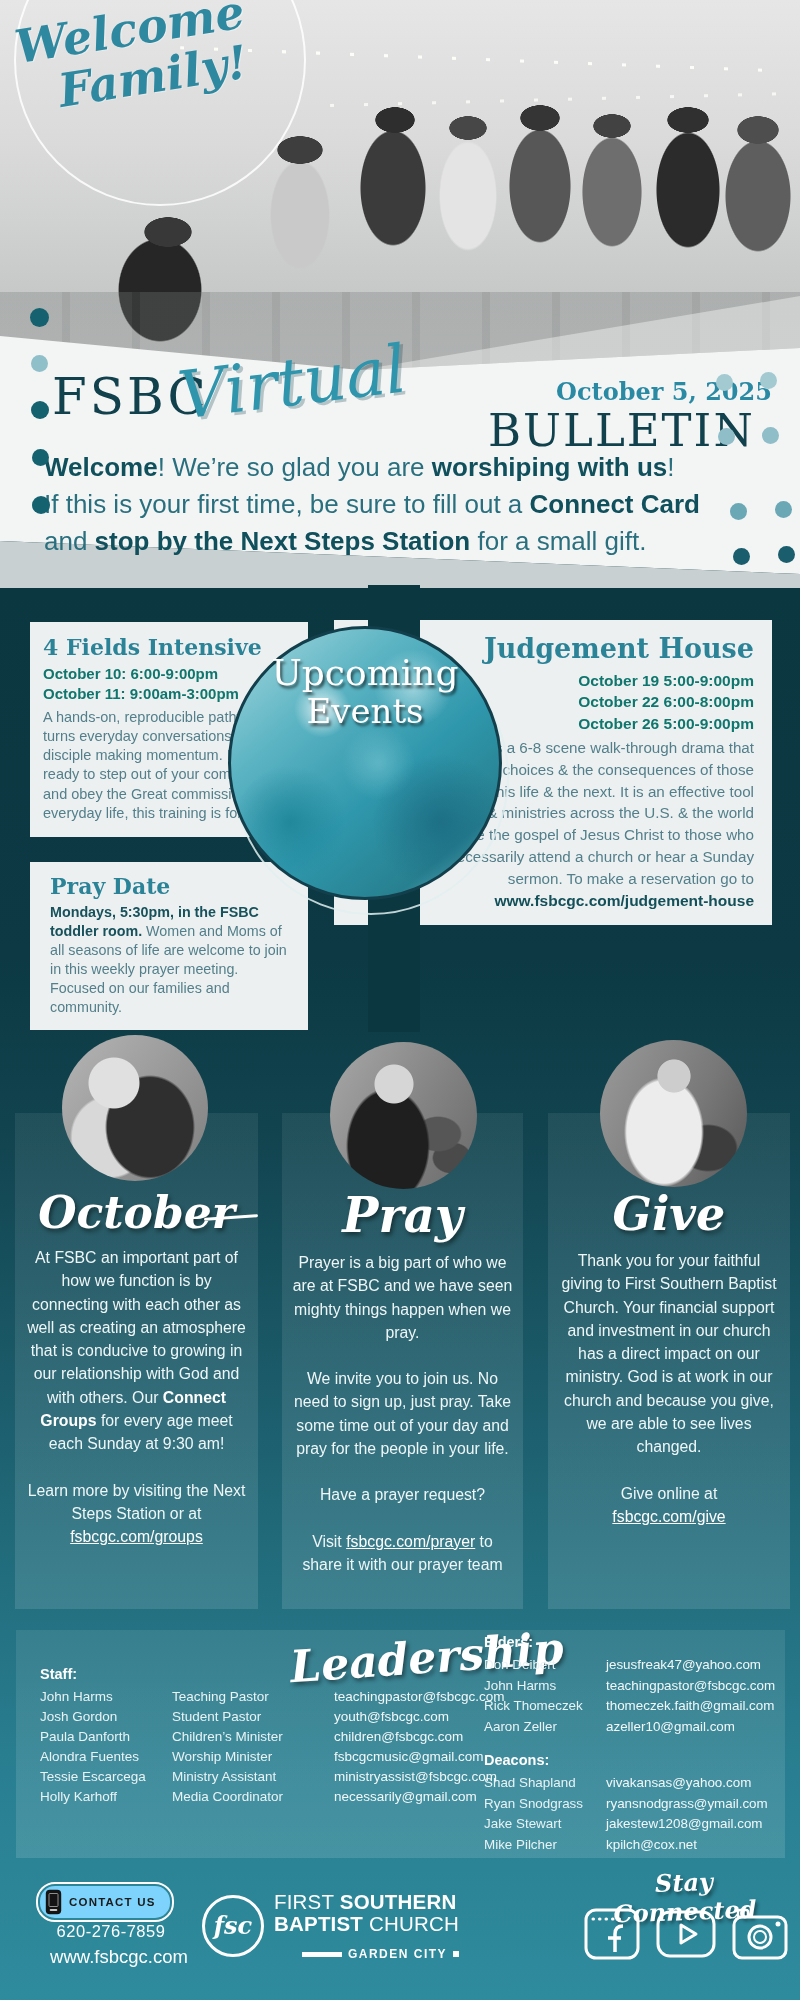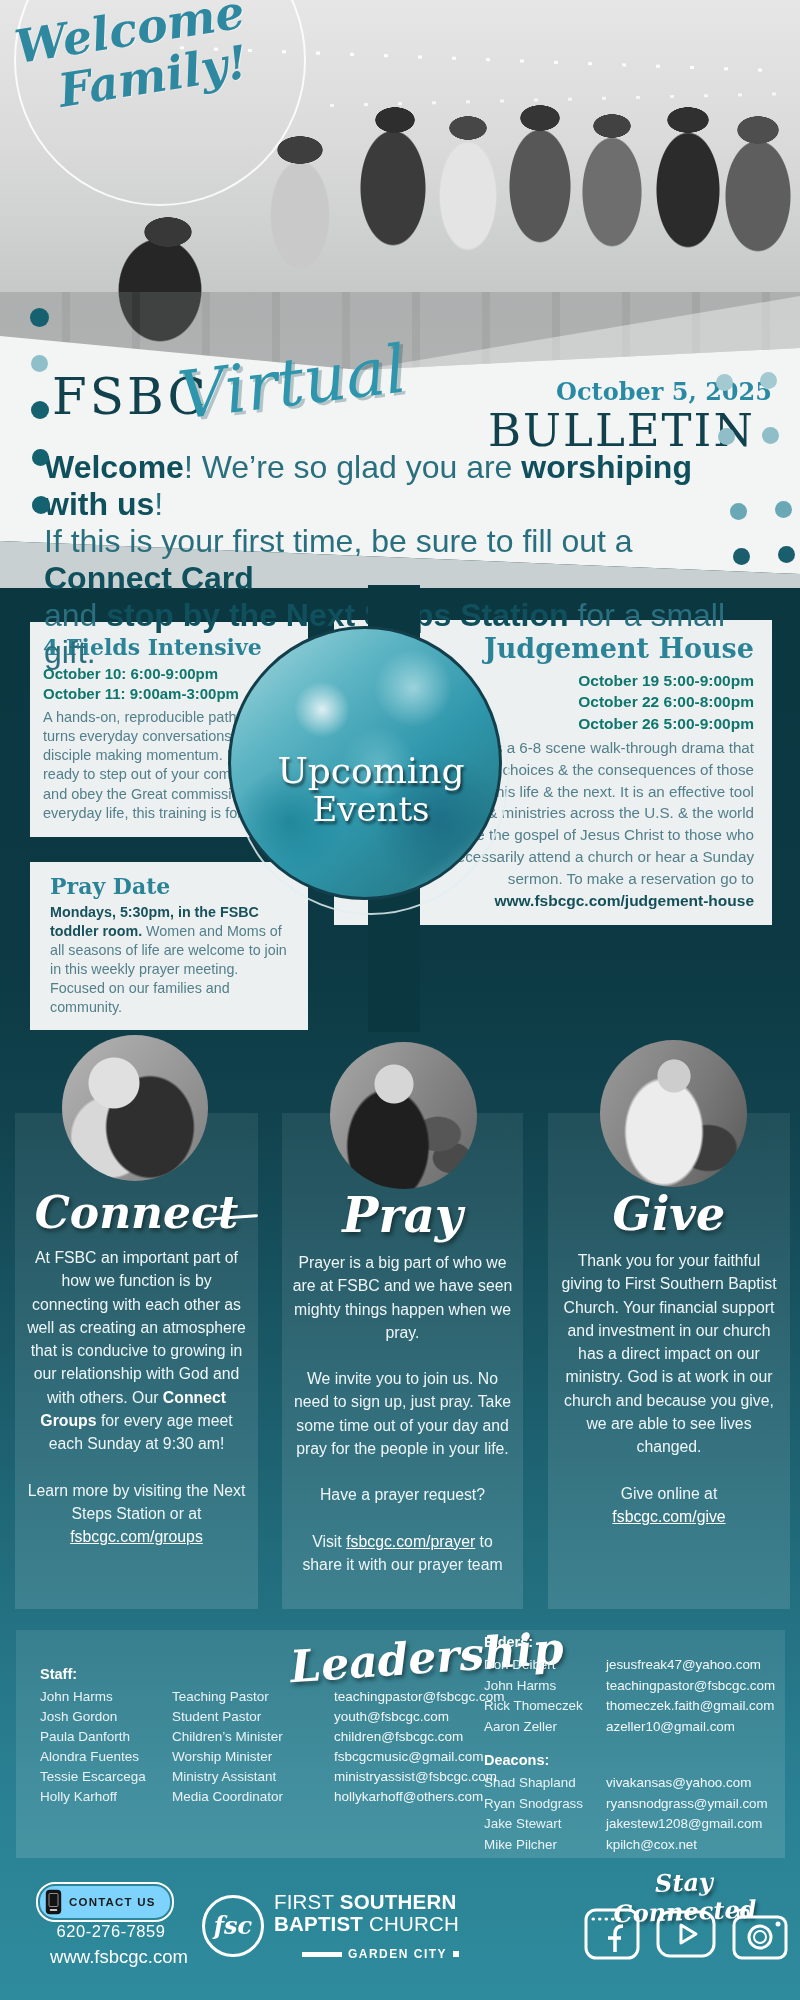--- a/index.html
+++ b/index.html
@@ -41,21 +41,21 @@
   .band2{position:absolute;left:0;top:0;width:800px;height:588px;background:rgba(243,245,245,.45);
         clip-path:polygon(45% 370px,100% 296px,100% 348px);}
   .gray-strip{position:absolute;left:0;top:0;width:800px;height:588px;background:#c8d0d1;
         clip-path:polygon(0 541px,100% 574px,100% 588px,0 588px);}
   .brand{position:absolute;left:52px;top:368px;font-family:"DejaVu Serif",serif;font-size:50px;color:#11414c;letter-spacing:3px;z-index:3;}
   .virtual{position:absolute;left:178px;top:344px;font-family:"DejaVu Serif",serif;font-style:italic;font-size:66px;
         color:#2e95ad;transform:rotate(-7deg);text-shadow:3px 3px 0 rgba(17,65,76,.28);z-index:3;}
   .date{position:absolute;left:548px;top:377px;width:232px;text-align:center;font-family:"DejaVu Serif",serif;
         font-weight:700;font-size:24px;color:#2a8aa4;z-index:3;}
   .btitle{position:absolute;left:488px;top:404px;font-family:"DejaVu Serif",serif;font-size:45px;color:#11414c;letter-spacing:2px;z-index:3;}
-  .intro{position:absolute;left:44px;top:449px;width:700px;margin:0;font-size:32px;line-height:37px;color:#2a6f7e;z-index:3;}
+  .intro{position:absolute;left:44px;top:449px;width:700px;margin:0;font-size:26px;line-height:37px;color:#2a6f7e;z-index:3;}
   .intro .il{display:block;}
   .b{font-weight:700;color:#10505c;}
   .dot{position:absolute;border-radius:50%;z-index:4;display:block;}
 
   
   .bg-main{position:absolute;left:0;top:588px;width:800px;height:1412px;
     background:linear-gradient(180deg,#0b3741 0%,#0c3943 26%,#11434e 38%,#195563 52%,#216b7b 68%,#297f91 84%,#2e8b9d 100%);}
 
   
   .ebox{position:absolute;background:#edf0f0;box-sizing:border-box;z-index:2;}
@@ -73,22 +73,22 @@
   .jlink{font-weight:700;color:#14505a;font-size:15.5px;margin-top:3px;}
   .ribbon{position:absolute;left:368px;top:585px;width:52px;height:447px;background:#0b3741;z-index:3;}
   .ev-ring{position:absolute;left:233px;top:639px;width:272px;height:272px;border:2px solid rgba(225,238,240,.85);border-radius:50%;z-index:4;}
   .ev-circle{position:absolute;left:228px;top:626px;width:268px;height:268px;border-radius:50%;border:3px solid #123f4b;z-index:5;background:
     radial-gradient(circle 40px at 34% 30%,rgba(255,255,255,.8),rgba(255,255,255,0) 70%),
     radial-gradient(circle 52px at 68% 22%,rgba(224,247,250,.55),rgba(224,247,250,0) 75%),
     radial-gradient(circle 70px at 22% 72%,rgba(23,128,148,.75),rgba(23,128,148,0) 80%),
     radial-gradient(circle 80px at 78% 72%,rgba(26,106,130,.8),rgba(26,106,130,0) 85%),
     radial-gradient(circle 46px at 55% 50%,rgba(130,205,215,.5),rgba(130,205,215,0) 80%),
     linear-gradient(140deg,#a7d9e0 0%,#5cb4c3 30%,#2f97ac 58%,#27808f 82%,#79c3cf 100%);}
-  .ev-badge{position:absolute;left:234px;top:626px;width:274px;height:274px;z-index:6;display:flex;flex-direction:column;
-    align-items:center;justify-content:center;transform:translateY(26px);color:#fff;
+  .ev-badge{position:absolute;left:228px;top:626px;width:274px;height:274px;z-index:6;display:flex;flex-direction:column;
+    align-items:center;transform:translateY(26px);color:#fff;
     font-family:"DejaVu Serif",serif;text-shadow:2px 3px 3px rgba(0,0,0,.6);}
   .eb1{font-size:36px;}
   .eb2{font-size:34px;margin-top:-2px;}
 
   
   .colpanel{position:absolute;top:1113px;height:496px;box-sizing:border-box;z-index:2;
     background:linear-gradient(180deg,rgba(255,255,255,.07),rgba(255,255,255,.12));}
   .cp1{left:15px;width:243px;}
   .cp2{left:282px;width:241px;}
   .cp3{left:548px;width:242px;}
@@ -231,21 +231,21 @@
       <div class="eb2">Events</div>
     </div>
   </section>
 
   <section>
     <div class="pcircle pc1"></div>
     <div class="pcircle pc2"></div>
     <div class="pcircle pc3"></div>
 
     <div class="colpanel cp1">
-      <h2 class="script coltitle t-connect">Connect</h2>
+      <h2 class="script coltitle t-connect">October</h2>
       <div class="cbody">
         <p><span>At FSBC an important part of how we function is by connecting with each other as well as creating an atmosphere that is conducive to growing in our relationship with God and with others.  Our </span><span class="b" style="color:#fff">Connect Groups</span><span> for every age meet each Sunday at 9:30 am!</span></p>
         <p><span>Learn more by visiting the Next Steps Station or at</span><br><span class="u">fsbcgc.com/groups</span></p>
       </div>
     </div>
 
     <div class="colpanel cp2">
       <h2 class="script coltitle">Pray</h2>
       <div class="cbody">
         <p>Prayer is a big part of who we are at FSBC and we have seen mighty things happen when we pray.</p>
@@ -280,21 +280,21 @@
         <span>Children’s Minister</span>
         <span class="email">children@fsbcgc.com</span>
       <span>Alondra Fuentes</span>
         <span>Worship Minister</span>
         <span class="email">fsbcgcmusic@gmail.com</span>
       <span>Tessie Escarcega</span>
         <span>Ministry Assistant</span>
         <span class="email">ministryassist@fsbcgc.com</span>
       <span>Holly Karhoff</span>
         <span>Media Coordinator</span>
-        <span class="email">hollykarhoff@others.com</span>
+        <span class="email">necessarily@gmail.com</span>
     </div>
 
     <div class="lgroup-label elders-label">Elders:</div>
     <div class="elders-grid">
       <span>Don Deibert</span>
         <span class="email">jesusfreak47@yahoo.com</span>
       <span>John Harms</span>
         <span class="email">teachingpastor@fsbcgc.com</span>
       <span>Rick Thomeczek</span>
         <span class="email">thomeczek.faith@gmail.com</span>

